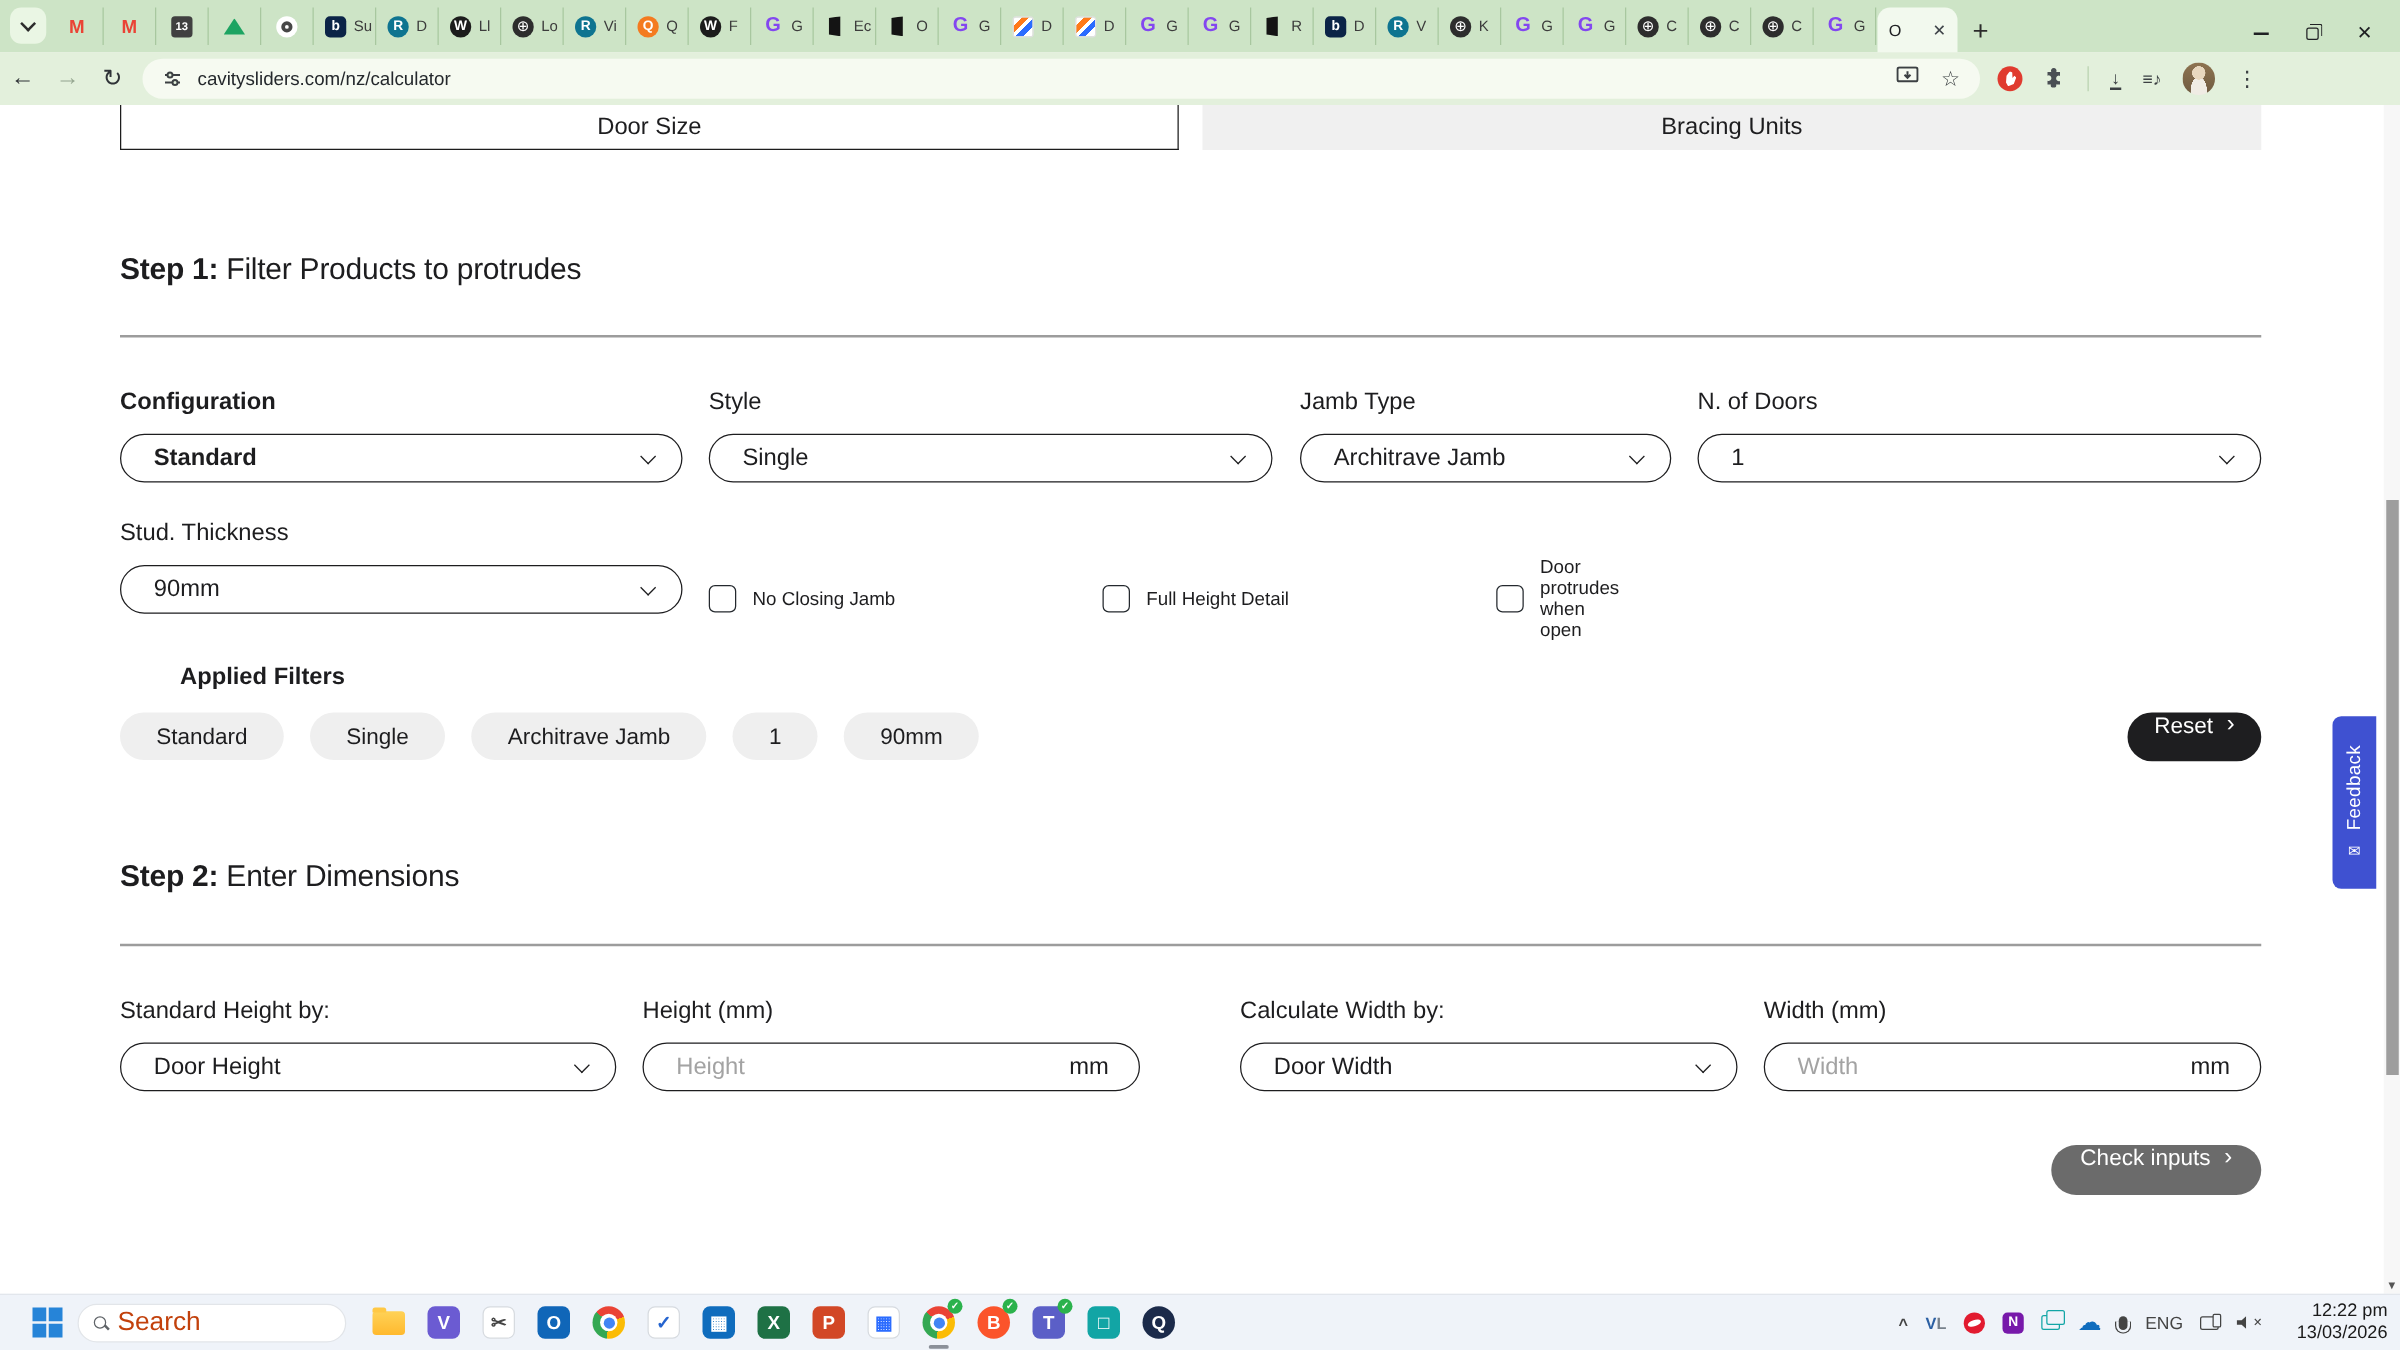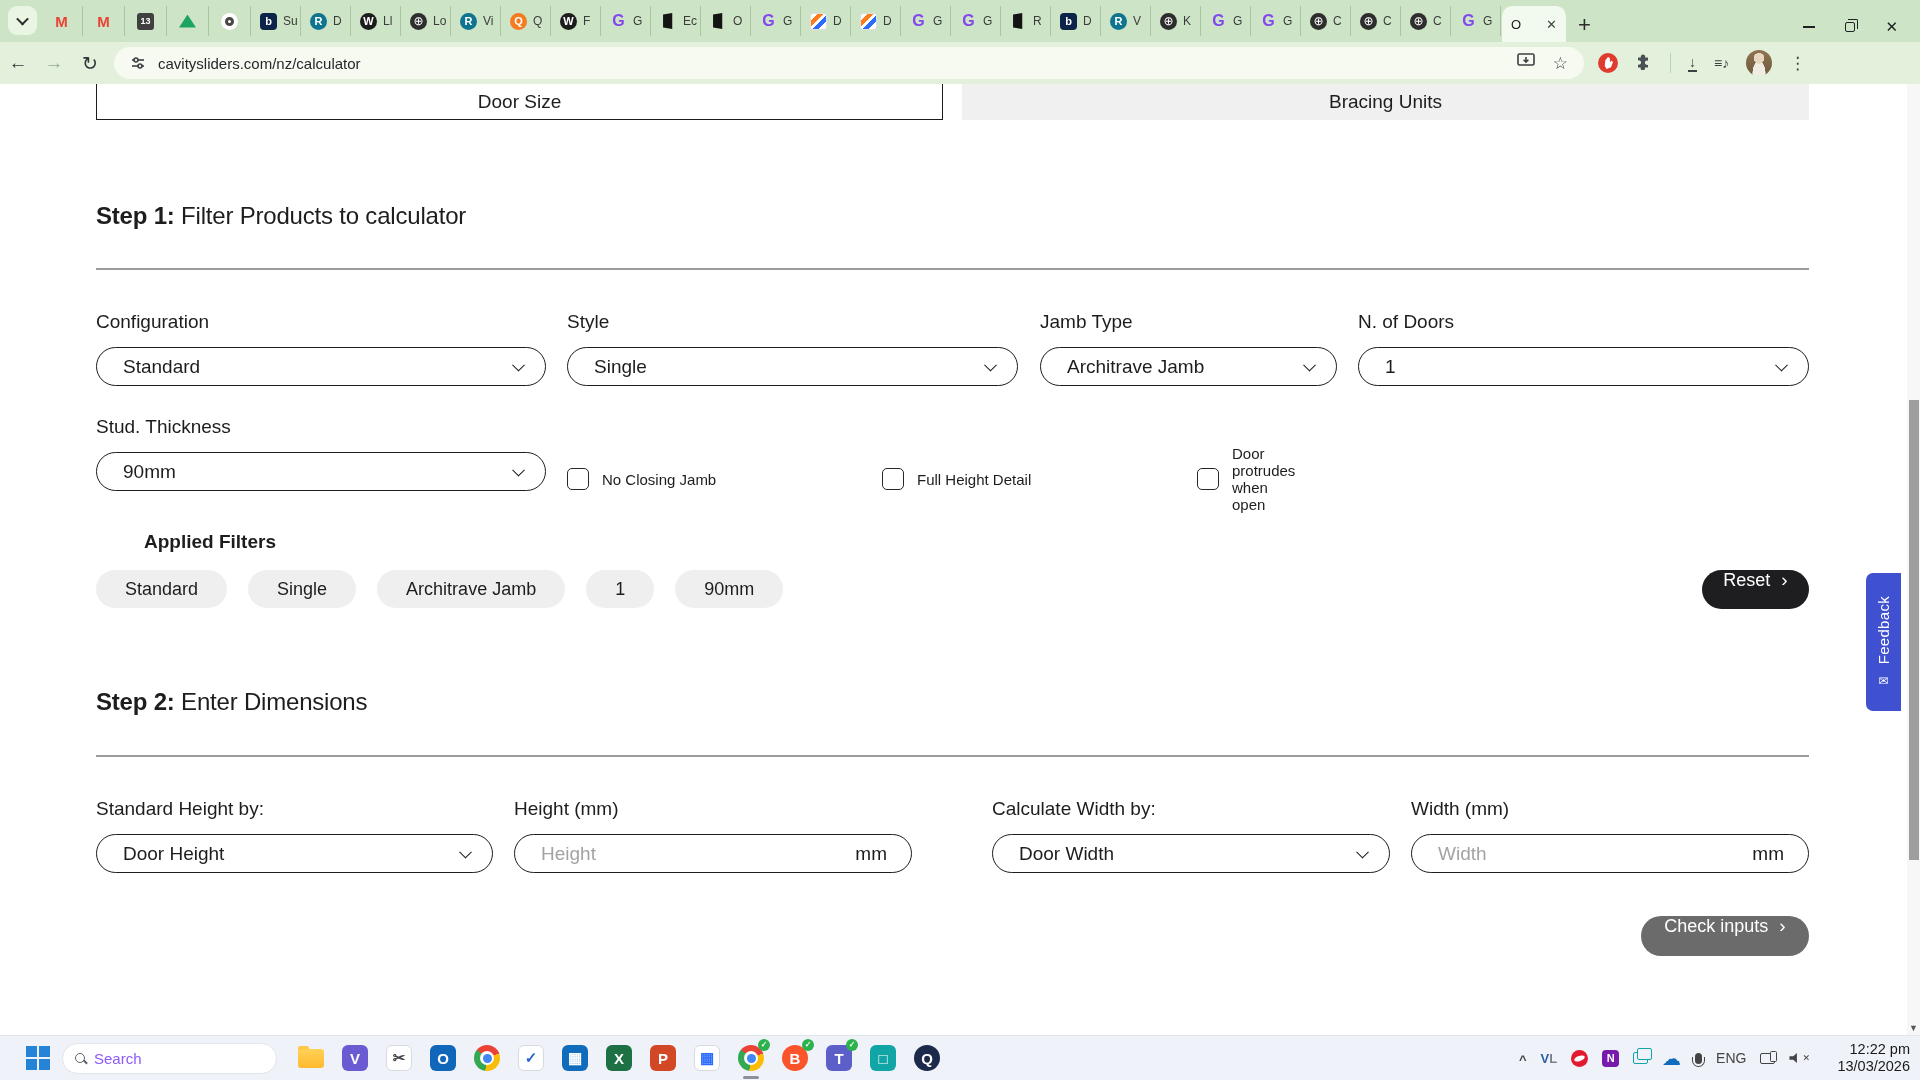--- a/index.html
+++ b/index.html
@@ -93,21 +93,21 @@
   .sbar .thumb { position:absolute; left:1.5px; width:10px; top:316px; height:460px; background:#9e9e9e; border-radius:0; }
   .sbar .dn { position:absolute; bottom:2px; left:0; width:13px; text-align:center; font-size:9px; color:#555; }
 
   
   .taskbar { position:absolute; bottom:0; left:0; width:1920px; height:45px; background:#eff3f9; border-top:1px solid #e2e6ec; display:flex; align-items:center; }
   .winlogo { width:24px; height:24px; margin-left:26px; display:grid; grid-template-columns:11px 11px; grid-template-rows:11px 11px; gap:2px; }
   .winlogo i { background:#2684d8; }
   .tsearch { width:215px; height:31px; background:#fff; border:1px solid #e2e5e9; border-radius:16px; margin-left:12px; display:flex; align-items:center; padding:0 12px; gap:9px; }
   .mag { width:10px; height:10px; border:1.6px solid #5f6368; border-radius:50%; position:relative; }
   .mag:after { content:""; position:absolute; width:5px; height:1.6px; background:#5f6368; transform:rotate(45deg); right:-4px; bottom:-1px; }
-  .tsearch .ph { font-size:15px; color:#8b5cf6; }
+  .tsearch .ph { font-size:21px; color:#c2410c; }
   .apps { display:flex; align-items:center; margin-left:12px; }
   .app { width:44px; height:44px; display:flex; align-items:center; justify-content:center; position:relative; }
   .ai-sq { width:26px; height:26px; border-radius:6px; display:flex; align-items:center; justify-content:center; font-size:15px; font-weight:800; color:#fff; }
   .ai-folder { width:26px; height:19px; background:linear-gradient(#ffd257,#ffb92e); border-radius:3px; position:relative; }
   .ai-folder:before { content:""; position:absolute; top:-3px; left:0; width:11px; height:4px; background:#ffc845; border-radius:2px 2px 0 0; }
   .ai-chrome { width:26px; height:26px; border-radius:50%; background:conic-gradient(from -50deg,#ea4335 0 33%,#fbbc05 33% 66%,#34a853 66% 100%); position:relative; }
   .ai-chrome u { position:absolute; left:6px; top:6px; width:14px; height:14px; background:#fff; border-radius:50%; }
   .ai-chrome u i { position:absolute; left:2.5px; top:2.5px; width:9px; height:9px; background:#4285f4; border-radius:50%; display:block; }
   .badge { position:absolute; top:3px; right:3px; width:12px; height:12px; background:#2bb24c; border-radius:50%; color:#fff; font-size:8px; line-height:12px; text-align:center; font-weight:700; }
   .runline { position:absolute; bottom:1px; left:14px; width:16px; height:3px; border-radius:2px; background:#8b9099; }
@@ -312,25 +312,25 @@
 <div class="page">
   <div class="content">
 
     <div class="vtab on">
         <span>Door Size</span>
       </div>
     <div class="vtab off">
         <span>Bracing Units</span>
       </div>
 
-    <div class="h-step" style="top:118px"><b>Step 1:</b><span> Filter Products to calculator</span></div>
+    <div class="h-step" style="top:118px"><b>Step 1:</b><span> Filter Products to protrudes</span></div>
     <div class="hr" style="top:184px"></div>
 
     <div class="fields-row">
-        <div class="fcol" style="width: 450px; margin-right: 21px;">
+        <div class="fcol" style="width: 450px; margin-right: 21px; font-weight: bold;">
           <span class="flabel">Configuration</span>
           <div class="pill">
             <span>Standard</span>
             <span class="chev"></span>
           </div>
         </div>
         <div class="fcol" style="width: 451px; margin-right: 22px;">
           <span class="flabel">Style</span>
           <div class="pill">
             <span>Single</span>

